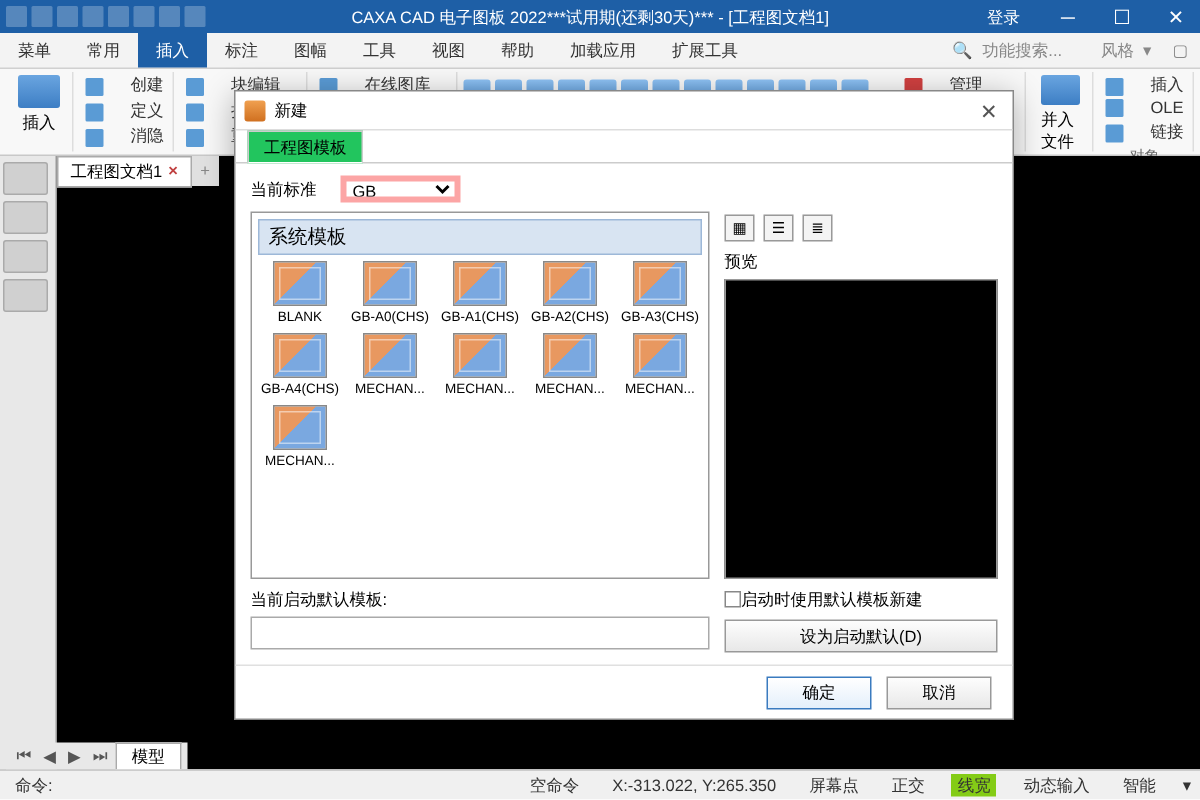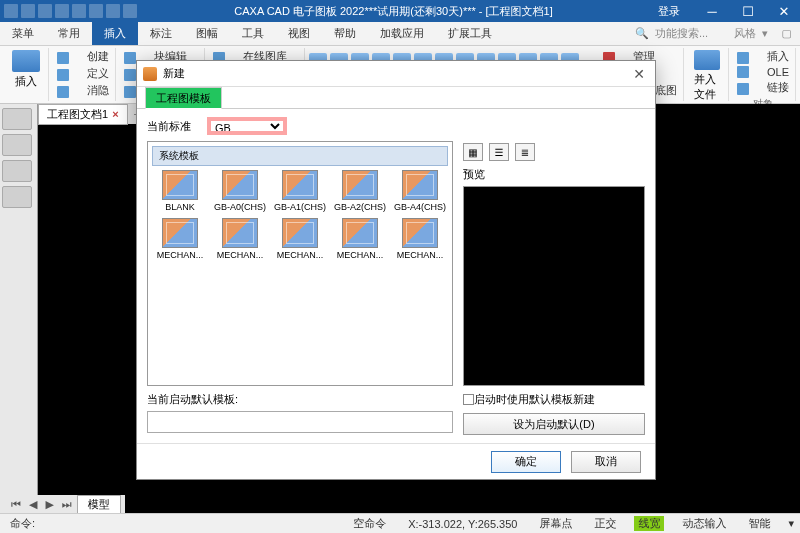--- a/index.html
+++ b/index.html
@@ -33,33 +33,33 @@
 .doc-tab{padding:2px 8px;background:#fff;border:1px solid #aaa;font-size:10px;display:flex;align-items:center;gap:4px}
 .doc-close{color:#c04040;font-weight:bold}
 .bottom-tabs{position:absolute;bottom:20px;left:4px;height:18px;display:flex;align-items:center;gap:2px;background:#e8e8e8;padding:0 4px;font-size:10px}
 .bt-nav{padding:0 3px;color:#555}
 .bt-tab{padding:1px 10px;background:#fff;border:1px solid #aaa;border-bottom:none}
 .statusbar{position:absolute;bottom:0;left:0;right:0;height:20px;background:#f0f0f0;border-top:1px solid #ccc;display:flex;align-items:center;padding:0 6px;gap:14px;font-size:10px;color:#333}
 .statusbar .spacer{flex:1}
 .sb-item{padding:0 4px}
 .sb-item.active{background:#84cc16}
 
-.dialog{position:absolute;left:136px;top:60px;width:520px;height:420px;background:#fff;border:1px solid #888;box-shadow:0 4px 20px rgba(0,0,0,0.3);z-index:100;display:flex;flex-direction:column}
+.dialog{position:absolute;left:156px;top:60px;width:520px;height:420px;background:#fff;border:1px solid #888;box-shadow:0 4px 20px rgba(0,0,0,0.3);z-index:100;display:flex;flex-direction:column}
 .dlg-title{height:26px;display:flex;align-items:center;padding:0 6px;border-bottom:1px solid #ddd}
 .dlg-title-icon{width:14px;height:14px;background:linear-gradient(#f0a050,#d07020);margin-right:6px;border-radius:2px}
 .dlg-close{margin-left:auto;font-size:14px;color:#555;padding:0 4px}
 .dlg-tabs{height:22px;display:flex;padding:0 8px;border-bottom:1px solid #ccc}
 .dlg-tab{padding:3px 10px;border:1px solid #ccc;border-bottom:1px solid #fff;background:#22c55e;margin-bottom:-1px;font-size:11px}
 .dlg-body{flex:1;padding:8px 10px;display:flex;flex-direction:column;gap:6px}
 .row{display:flex;align-items:center;gap:8px}
 .row label{min-width:52px}
 select.std{width:80px;height:18px;border:4px solid #fca5a5;background:#fff;font-size:11px}
 .template-area{display:flex;gap:10px;flex:1;min-height:0}
 .tpl-list{flex:1;border:1px solid #999;padding:4px;display:flex;flex-direction:column}
-.tpl-header{background:#d8e4f2;border:1px solid #9db8d8;padding:2px 6px;margin-bottom:4px;font-size:10px}
+.tpl-header{background:#d8e4f2;border:1px solid #9db8d8;padding:2px 6px;margin-bottom:4px;font-size:13px}
 .tpl-grid{display:flex;flex-wrap:wrap;gap:6px 4px;align-content:flex-start;overflow:auto}
 .tpl-item{width:56px;display:flex;flex-direction:column;align-items:center;gap:2px}
 .tpl-icon{width:36px;height:30px;background:linear-gradient(135deg,#e89860 0%,#e89860 45%,#7aa8e0 45%,#7aa8e0 100%);border:1px solid #888;position:relative}
 .tpl-icon::after{content:"";position:absolute;inset:3px;border:1px solid rgba(255,255,255,0.5)}
 .tpl-label{font-size:9px;text-align:center;white-space:nowrap;overflow:hidden;text-overflow:ellipsis;width:100%}
 .preview-col{width:182px;display:flex;flex-direction:column;gap:4px}
 .view-icons{display:flex;gap:6px;padding:2px 0}
 .vi{width:20px;height:18px;border:1px solid #999;background:#f4f4f4;display:flex;align-items:center;justify-content:center;font-size:10px}
 .preview-box{flex:1;border:1px solid #999;background:#000}
 .bottom-area{display:flex;gap:10px;align-items:flex-start}
@@ -300,20 +300,24 @@
             <div class="tpl-item">
               <div class="tpl-icon"></div>
               <div class="tpl-label">GB-A1(CHS)</div>
             </div>
             <div class="tpl-item">
               <div class="tpl-icon"></div>
               <div class="tpl-label">GB-A2(CHS)</div>
             </div>
             <div class="tpl-item">
               <div class="tpl-icon"></div>
+              <div class="tpl-label">GB-A3(CHS)</div>
+            </div>
+            <div class="tpl-item">
+              <div class="tpl-icon"></div>
               <div class="tpl-label">GB-A4(CHS)</div>
             </div>
             <div class="tpl-item">
               <div class="tpl-icon"></div>
               <div class="tpl-label">MECHAN...</div>
             </div>
             <div class="tpl-item">
               <div class="tpl-icon"></div>
               <div class="tpl-label">MECHAN...</div>
             </div>

